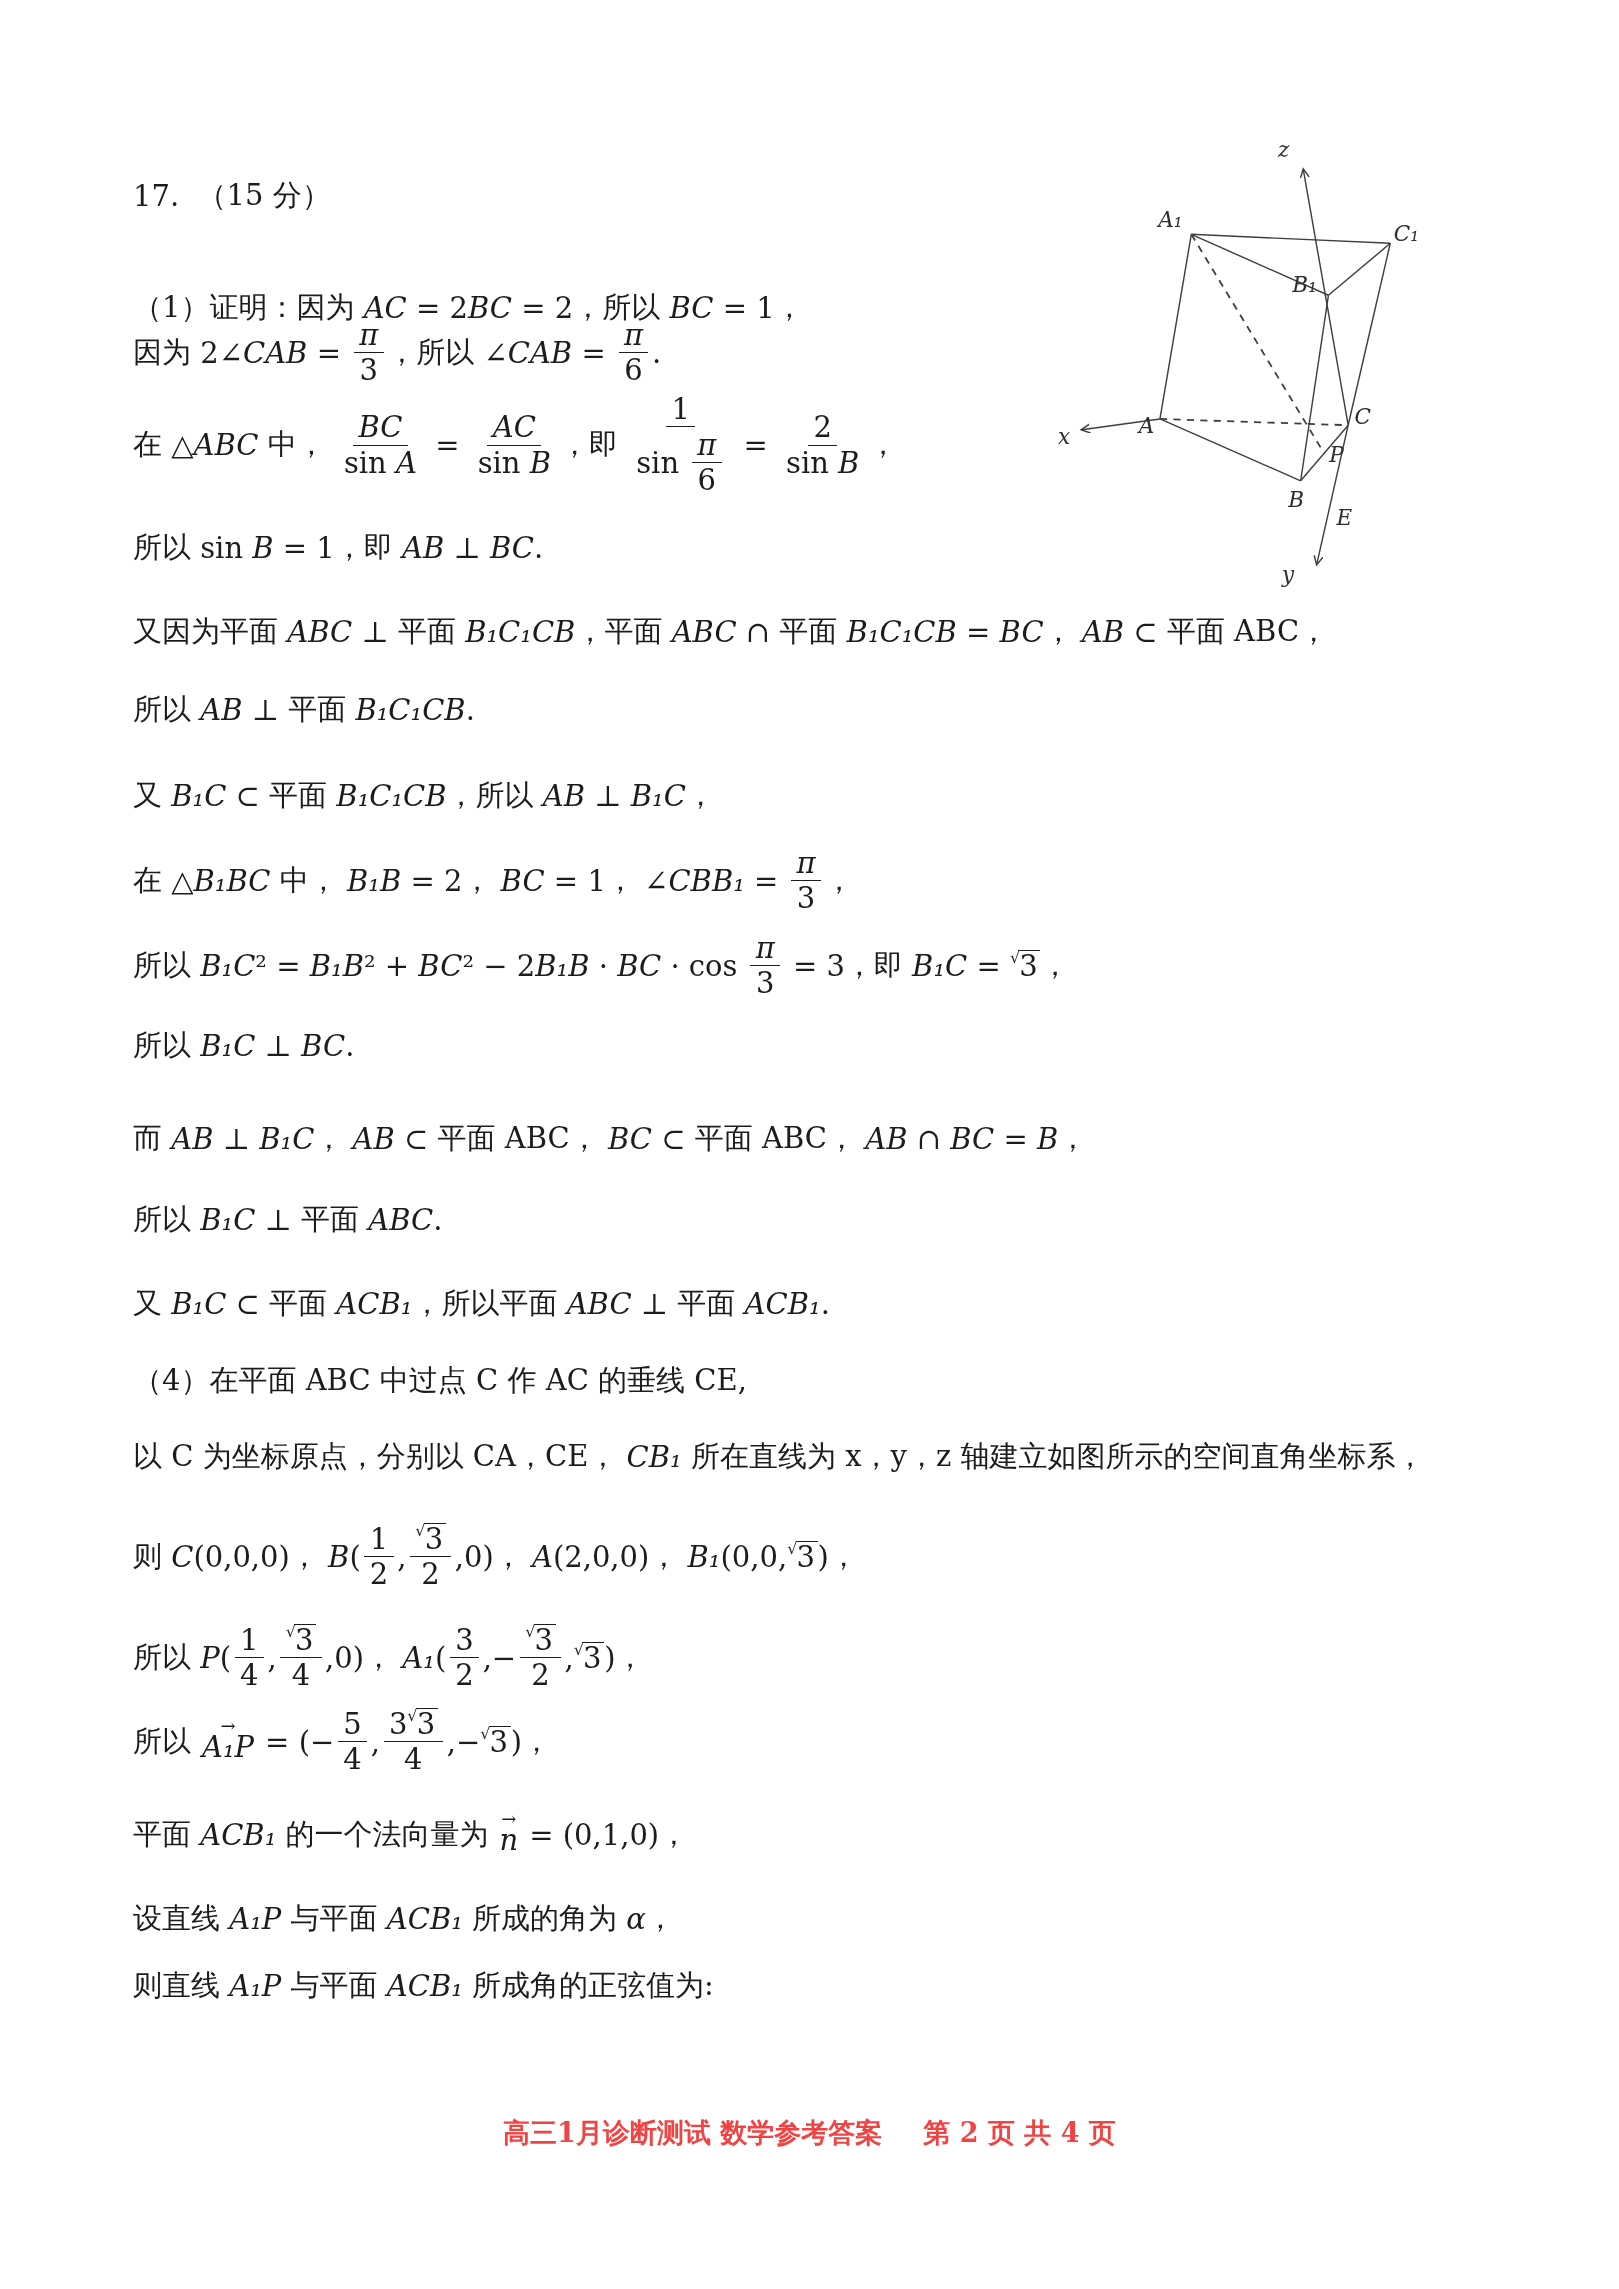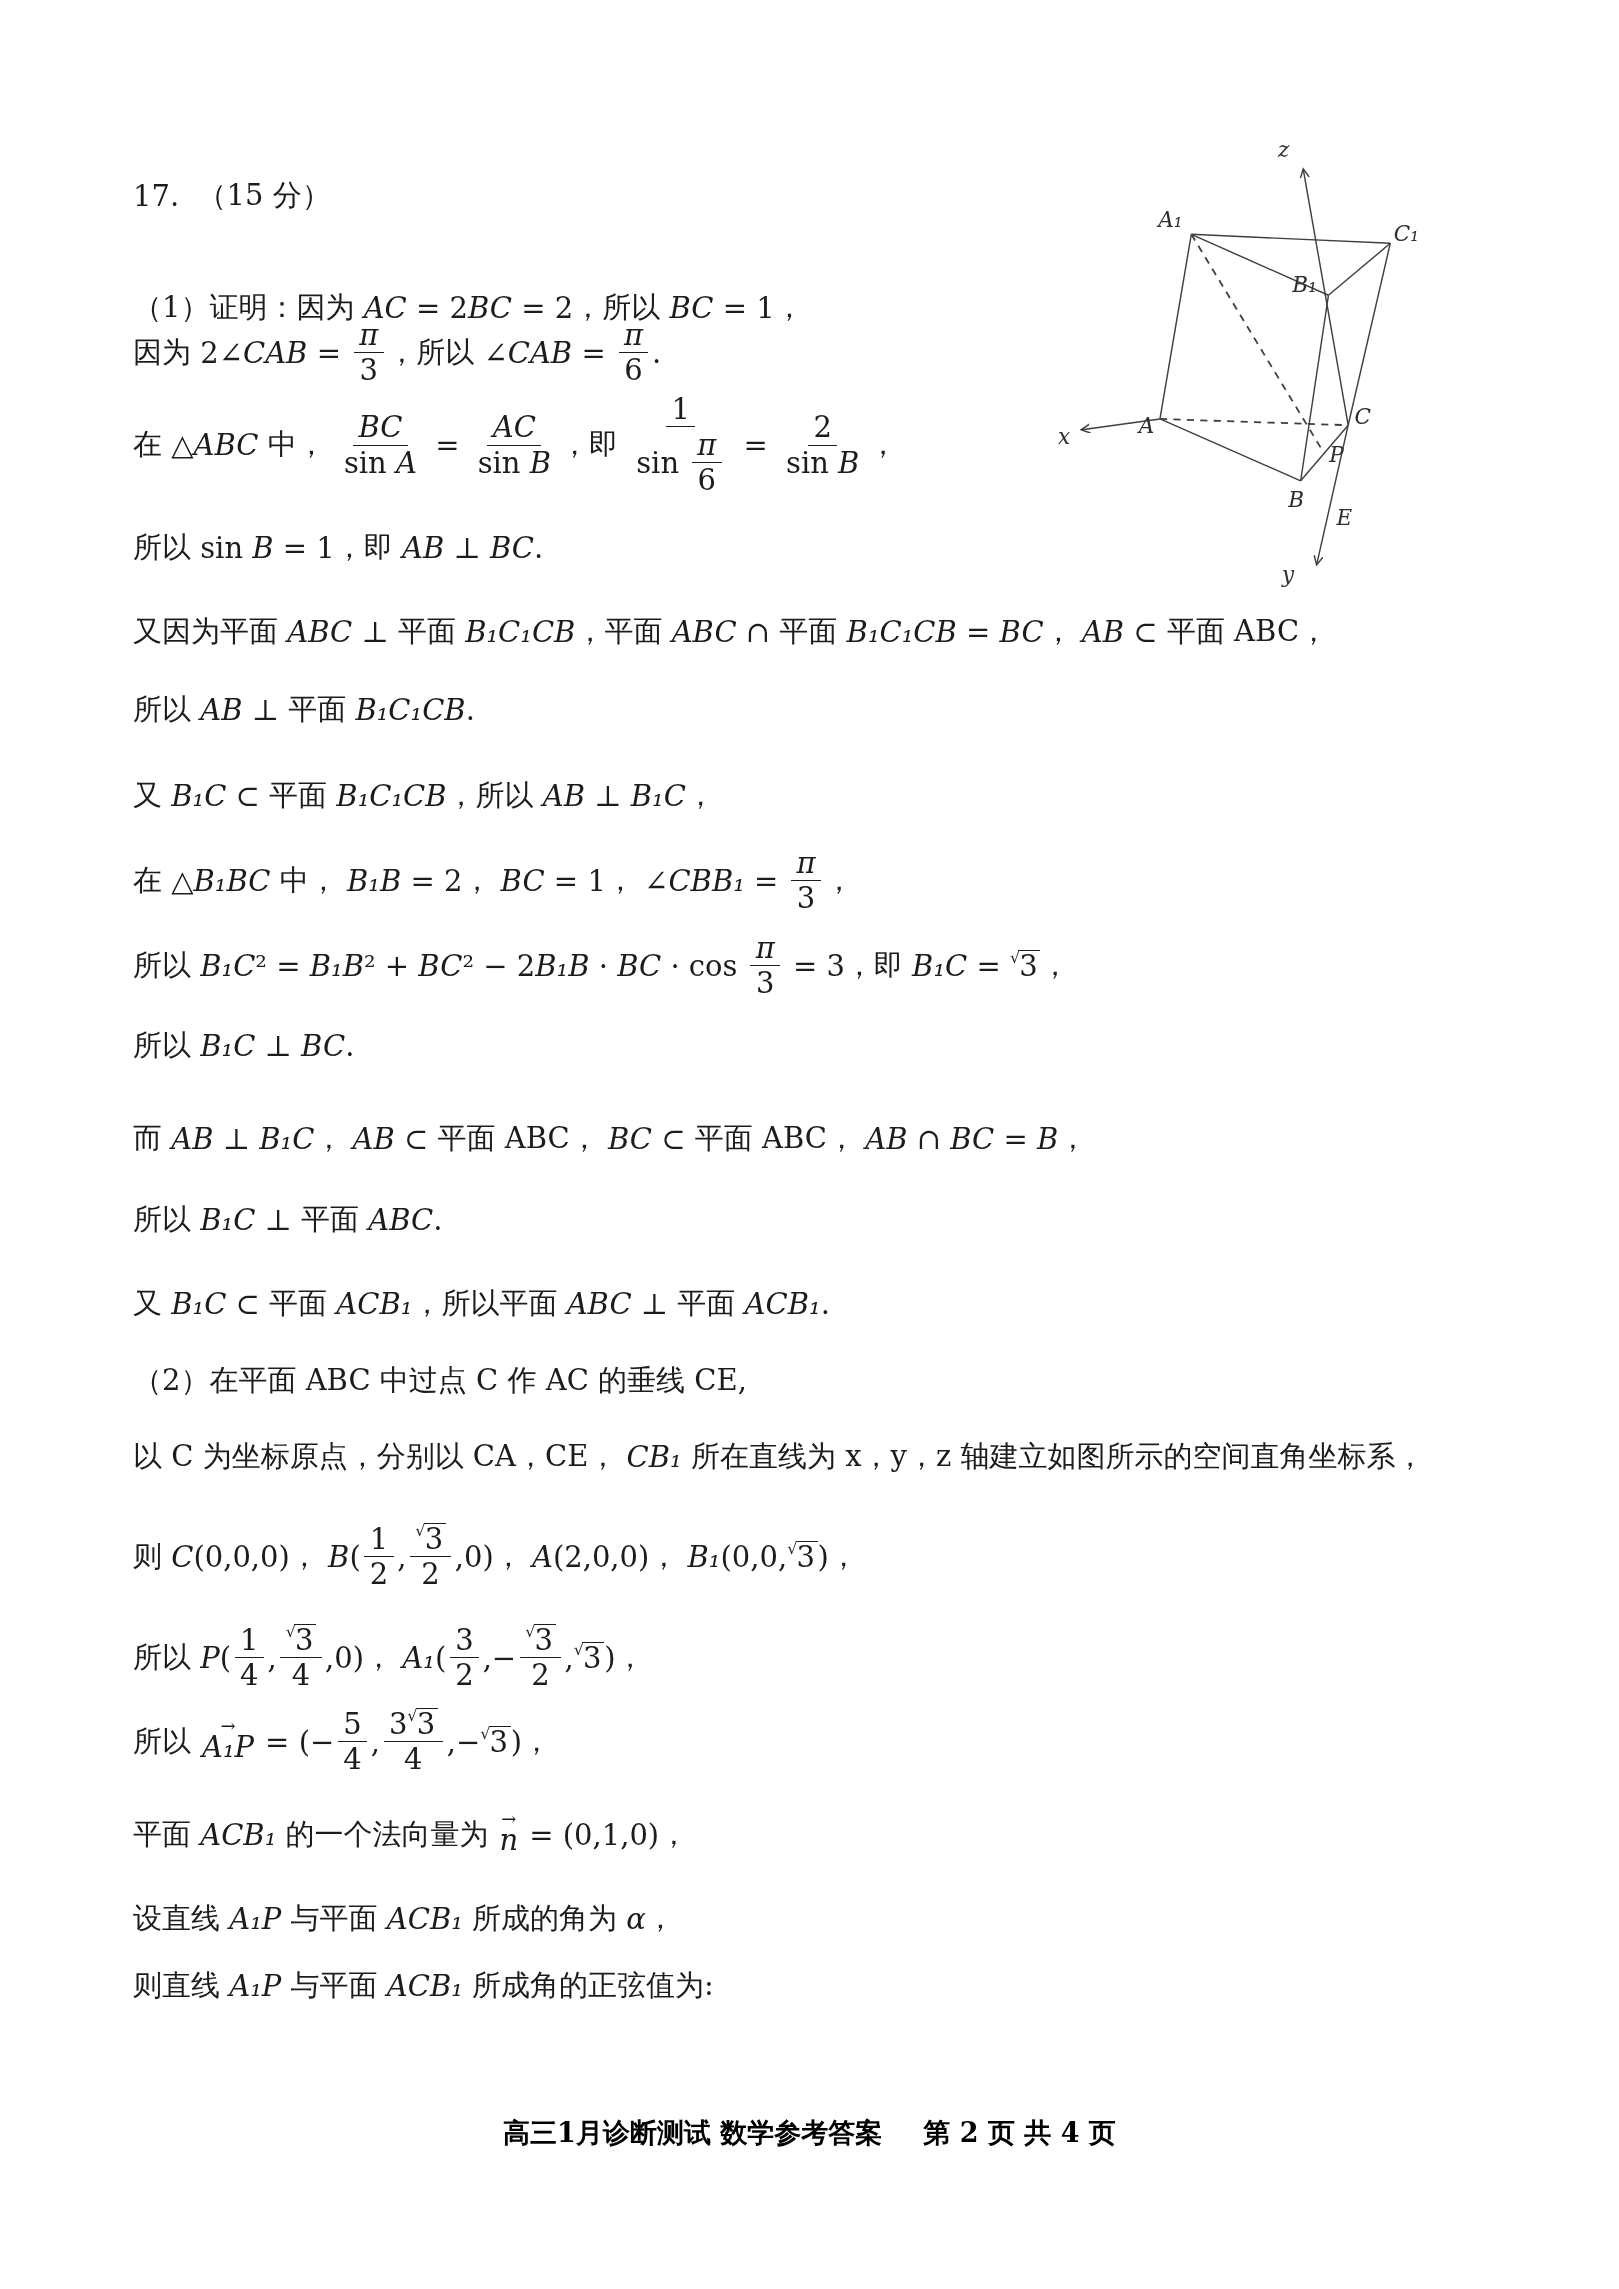--- a/index.html
+++ b/index.html
@@ -16,21 +16,21 @@
   .sqrt{display:inline-flex;align-items:flex-start;}
   .rad{font-size:1.12em;line-height:1.05;}
   .radicand{border-top:1.8px solid #1c1c1c;padding:0 2.7px 0 0.9px;margin-left:-1.8px;display:inline-flex;align-items:center;line-height:1.05;}
   .vec{display:inline-flex;flex-direction:column;align-items:center;margin:0 1.8px;}
   .vec-arr{font-size:18px;line-height:9px;height:10.7px;letter-spacing:0;}
   .vec-body{line-height:1.05;}
   .figure{position:absolute;left:1030px;top:116px;width:475px;height:484px;}
   .figure line{stroke:#3f3f3f;stroke-width:1.6;}
   .figure .dash{stroke-dasharray:8 7;stroke-width:2;}
   .figure text{font-family:"DejaVu Serif","Liberation Serif",serif;font-style:italic;font-size:24px;fill:#2e2e2e;}
-  .footer{position:absolute;top:2115px;left:0;width:100%;text-align:center;font-size:27px;font-weight:bold;color:#000000;}
+  .footer{position:absolute;top:2115px;left:0;width:100%;text-align:center;font-size:27px;font-weight:bold;color:#ef4444;}
   .fgap{margin-left:41px;}
 </style>
 </head>
 <body>
 
 <div class="page">
 
   <div class="lines">
       <div class="line" style="top: 176px;"><span class="up">17.</span><span class="cn">  （15 分）</span></div>
       <div class="line" style="top: 252px; margin-top: 36px;"><span class="cn">（1）证明：因为 </span><span class="it">AC</span><span class="up"> = 2</span><span class="it">BC</span><span class="up"> = 2</span><span class="cn">，所以 </span><span class="it">BC</span><span class="up"> = 1</span><span class="cn">，</span></div>
@@ -39,21 +39,21 @@
       <div class="line" style="top: 528px;"><span class="cn">所以 </span><span class="up">sin </span><span class="it">B</span><span class="up"> = 1</span><span class="cn">，即 </span><span class="it">AB</span><span class="up"> ⊥ </span><span class="it">BC</span><span class="up">.</span></div>
       <div class="line" style="top: 612px;"><span class="cn">又因为平面 </span><span class="it">ABC</span><span class="up"> ⊥ </span><span class="cn">平面 </span><span class="it">B₁C₁CB</span><span class="cn">，平面 </span><span class="it">ABC</span><span class="up"> ∩ </span><span class="cn">平面 </span><span class="it">B₁C₁CB</span><span class="up"> = </span><span class="it">BC</span><span class="cn">， </span><span class="it">AB</span><span class="up"> ⊂ </span><span class="cn">平面 ABC，</span></div>
       <div class="line" style="top: 690px;"><span class="cn">所以 </span><span class="it">AB</span><span class="up"> ⊥ </span><span class="cn">平面 </span><span class="it">B₁C₁CB</span><span class="up">.</span></div>
       <div class="line" style="top: 776px;"><span class="cn">又 </span><span class="it">B₁C</span><span class="up"> ⊂ </span><span class="cn">平面 </span><span class="it">B₁C₁CB</span><span class="cn">，所以 </span><span class="it">AB</span><span class="up"> ⊥ </span><span class="it">B₁C</span><span class="cn">，</span></div>
       <div class="line" style="top: 846px;"><span class="cn">在 </span><span class="up">△</span><span class="it">B₁BC</span><span class="cn"> 中， </span><span class="it">B₁B</span><span class="up"> = 2</span><span class="cn">， </span><span class="it">BC</span><span class="up"> = 1</span><span class="cn">， </span><span class="up">∠</span><span class="it">CBB₁</span><span class="up"> = </span><span class="frac"><span class="num"><span class="it">π</span></span><span class="den"><span class="up">3</span></span></span><span class="cn">，</span></div>
       <div class="line" style="top: 931px;"><span class="cn">所以 </span><span class="it">B₁C</span><span class="up">² = </span><span class="it">B₁B</span><span class="up">² + </span><span class="it">BC</span><span class="up">² − 2</span><span class="it">B₁B</span><span class="up"> · </span><span class="it">BC</span><span class="up"> · cos </span><span class="frac"><span class="num"><span class="it">π</span></span><span class="den"><span class="up">3</span></span></span><span class="up"> = 3</span><span class="cn">，即 </span><span class="it">B₁C</span><span class="up"> = </span><span class="sqrt"><span class="rad up">√</span><span class="radicand"><span class="up">3</span></span></span><span class="cn">，</span></div>
       <div class="line" style="top: 1026px;"><span class="cn">所以 </span><span class="it">B₁C</span><span class="up"> ⊥ </span><span class="it">BC</span><span class="up">.</span></div>
       <div class="line" style="top: 1119px;"><span class="cn">而 </span><span class="it">AB</span><span class="up"> ⊥ </span><span class="it">B₁C</span><span class="cn">， </span><span class="it">AB</span><span class="up"> ⊂ </span><span class="cn">平面 ABC， </span><span class="it">BC</span><span class="up"> ⊂ </span><span class="cn">平面 ABC， </span><span class="it">AB</span><span class="up"> ∩ </span><span class="it">BC</span><span class="up"> = </span><span class="it">B</span><span class="cn">，</span></div>
       <div class="line" style="top: 1200px;"><span class="cn">所以 </span><span class="it">B₁C</span><span class="up"> ⊥ </span><span class="cn">平面 </span><span class="it">ABC</span><span class="up">.</span></div>
       <div class="line" style="top: 1284px;"><span class="cn">又 </span><span class="it">B₁C</span><span class="up"> ⊂ </span><span class="cn">平面 </span><span class="it">ACB₁</span><span class="cn">，所以平面 </span><span class="it">ABC</span><span class="up"> ⊥ </span><span class="cn">平面 </span><span class="it">ACB₁</span><span class="up">.</span></div>
-      <div class="line" style="top: 1361px;"><span class="cn">（2）在平面 ABC 中过点 C 作 AC 的垂线 CE,</span></div>
+      <div class="line" style="top: 1361px;"><span class="cn">（4）在平面 ABC 中过点 C 作 AC 的垂线 CE,</span></div>
       <div class="line" style="top: 1437px; text-align: center;"><span class="cn">以 C 为坐标原点，分别以 CA，CE， </span><span class="it">CB₁</span><span class="cn"> 所在直线为 x，y，z 轴建立如图所示的空间直角坐标系，</span></div>
       <div class="line" style="top: 1522px;"><span class="cn">则 </span><span class="it">C</span><span class="up">(0,0,0)</span><span class="cn">， </span><span class="it">B</span><span class="up">(</span><span class="frac"><span class="num"><span class="up">1</span></span><span class="den"><span class="up">2</span></span></span><span class="up">,</span><span class="frac"><span class="num"><span class="sqrt"><span class="rad up">√</span><span class="radicand"><span class="up">3</span></span></span></span><span class="den"><span class="up">2</span></span></span><span class="up">,0)</span><span class="cn">， </span><span class="it">A</span><span class="up">(2,0,0)</span><span class="cn">， </span><span class="it">B₁</span><span class="up">(0,0,</span><span class="sqrt"><span class="rad up">√</span><span class="radicand"><span class="up">3</span></span></span><span class="up">)</span><span class="cn">，</span></div>
       <div class="line" style="top: 1623px;"><span class="cn">所以 </span><span class="it">P</span><span class="up">(</span><span class="frac"><span class="num"><span class="up">1</span></span><span class="den"><span class="up">4</span></span></span><span class="up">,</span><span class="frac"><span class="num"><span class="sqrt"><span class="rad up">√</span><span class="radicand"><span class="up">3</span></span></span></span><span class="den"><span class="up">4</span></span></span><span class="up">,0)</span><span class="cn">， </span><span class="it">A₁</span><span class="up">(</span><span class="frac"><span class="num"><span class="up">3</span></span><span class="den"><span class="up">2</span></span></span><span class="up">,−</span><span class="frac"><span class="num"><span class="sqrt"><span class="rad up">√</span><span class="radicand"><span class="up">3</span></span></span></span><span class="den"><span class="up">2</span></span></span><span class="up">,</span><span class="sqrt"><span class="rad up">√</span><span class="radicand"><span class="up">3</span></span></span><span class="up">)</span><span class="cn">，</span></div>
       <div class="line" style="top: 1707px;"><span class="cn">所以 </span><span class="vec"><span class="vec-arr up">→</span><span class="vec-body it">A₁P</span></span><span class="up"> = (−</span><span class="frac"><span class="num"><span class="up">5</span></span><span class="den"><span class="up">4</span></span></span><span class="up">,</span><span class="frac"><span class="num"><span class="up">3</span><span class="sqrt"><span class="rad up">√</span><span class="radicand"><span class="up">3</span></span></span></span><span class="den"><span class="up">4</span></span></span><span class="up">,−</span><span class="sqrt"><span class="rad up">√</span><span class="radicand"><span class="up">3</span></span></span><span class="up">)</span><span class="cn">，</span></div>
       <div class="line" style="top: 1814px;"><span class="cn">平面 </span><span class="it">ACB₁</span><span class="cn"> 的一个法向量为 </span><span class="vec"><span class="vec-arr up">→</span><span class="vec-body it">n</span></span><span class="up"> = (0,1,0)</span><span class="cn">，</span></div>
       <div class="line" style="top: 1899px; align-items: center;"><span class="cn">设直线 </span><span class="it">A₁P</span><span class="cn"> 与平面 </span><span class="it">ACB₁</span><span class="cn"> 所成的角为 </span><span class="it">α</span><span class="cn">，</span></div>
       <div class="line" style="top: 1932px; margin-top: 34px;"><span class="cn">则直线 </span><span class="it">A₁P</span><span class="cn"> 与平面 </span><span class="it">ACB₁</span><span class="cn"> 所成角的正弦值为:</span></div>
     </div>
 
   <svg class="figure" viewBox="0 0 530 540">

